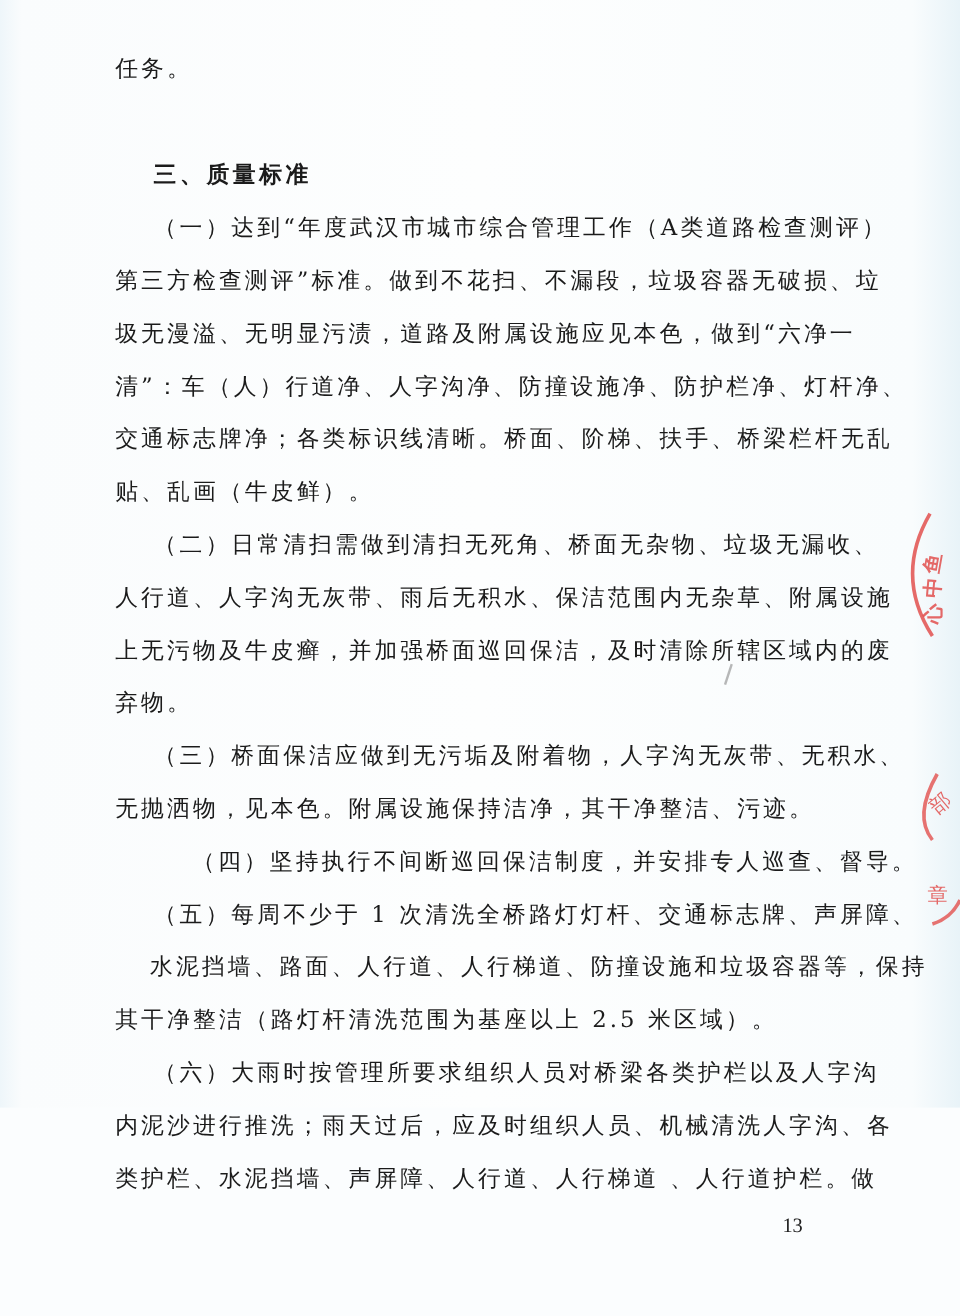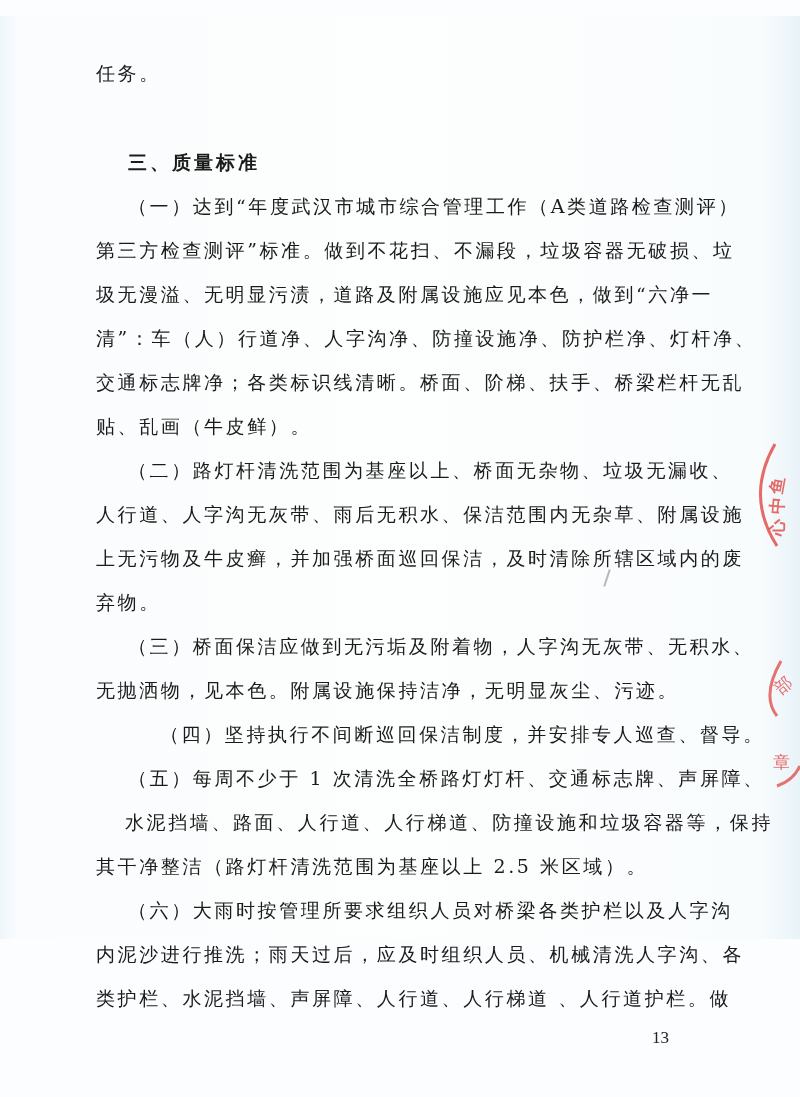--- a/index.html
+++ b/index.html
@@ -10,21 +10,21 @@
       width: 800px;
       height: 1097px;
       position: relative;
       overflow: hidden;
       background: #fbfdfe;
       font-family: "DejaVu Serif", "Liberation Serif", serif;
       color: #1b1b1b;
     }
     .page {
       position: absolute;
-      left: 0; top: 16px;
+      left: 0; top: 0;
       width: 800px; height: 923px;
       background: linear-gradient(90deg, #eef6fa 0px, #fafcfd 18px, #fdfefe 400px, #f9fcfd 760px, #e8f3f8 800px);
       text-decoration: underline;
     }
     .line {
       position: absolute;
       left: 0;
       font-size: 19px;
       line-height: 24px;
       white-space: nowrap;
@@ -74,26 +74,26 @@
 <div class="page">
   <div id="lines">
       <div class="line para-line" style="top: 45px;">任务。</div>
       <div class="line heading" style="top: 134px;">三、质量标准</div>
       <div class="line indent" style="top: 178px;">（一）达到“年度武汉市城市综合管理工作（A类道路检查测评）</div>
       <div class="line para-line" style="top: 222px;">第三方检查测评”标准。做到不花扫、不漏段，垃圾容器无破损、垃</div>
       <div class="line para-line" style="top: 266px;">圾无漫溢、无明显污渍，道路及附属设施应见本色，做到“六净一</div>
       <div class="line para-line" style="top: 310px;">清”：车（人）行道净、人字沟净、防撞设施净、防护栏净、灯杆净、</div>
       <div class="line para-line" style="top: 354px;">交通标志牌净；各类标识线清晰。桥面、阶梯、扶手、桥梁栏杆无乱</div>
       <div class="line para-line" style="top: 398px;">贴、乱画（牛皮鲜）。</div>
-      <div class="line indent" style="top: 442px;">（二）路灯杆清洗范围为基座以上、桥面无杂物、垃圾无漏收、</div>
+      <div class="line indent" style="top: 442px;">（二）日常清扫需做到清扫无死角、桥面无杂物、垃圾无漏收、</div>
       <div class="line para-line" style="top: 486px; text-align: right;">人行道、人字沟无灰带、雨后无积水、保洁范围内无杂草、附属设施</div>
       <div class="line para-line" style="top: 530px;">上无污物及牛皮癣，并加强桥面巡回保洁，及时清除所辖区域内的废</div>
       <div class="line para-line" style="top: 574px; text-align: center;">弃物。</div>
       <div class="line indent" style="top: 618px;">（三）桥面保洁应做到无污垢及附着物，人字沟无灰带、无积水、</div>
-      <div class="line para-line" style="top: 662px;">无抛洒物，见本色。附属设施保持洁净，无明显灰尘、污迹。</div>
+      <div class="line para-line" style="top: 662px;">无抛洒物，见本色。附属设施保持洁净，其干净整洁、污迹。</div>
       <div class="line indent" style="top: 706px; margin-left: 32px;">（四）坚持执行不间断巡回保洁制度，并安排专人巡查、督导。</div>
       <div class="line indent" style="top: 750px;">（五）每周不少于 1 次清洗全桥路灯灯杆、交通标志牌、声屏障、</div>
       <div class="line para-line" style="top: 794px; margin-left: 29px;">水泥挡墙、路面、人行道、人行梯道、防撞设施和垃圾容器等，保持</div>
       <div class="line para-line" style="top: 838px;">其干净整洁（路灯杆清洗范围为基座以上 2.5 米区域）。</div>
       <div class="line indent" style="top: 882px;">（六）大雨时按管理所要求组织人员对桥梁各类护栏以及人字沟</div>
       <div class="line para-line" style="top: 926px;">内泥沙进行推洗；雨天过后，应及时组织人员、机械清洗人字沟、各</div>
       <div class="line para-line" style="top: 970px;">类护栏、水泥挡墙、声屏障、人行道、人行梯道 、人行道护栏。做</div>
     </div>
 
   <div class="pen-mark"></div>

